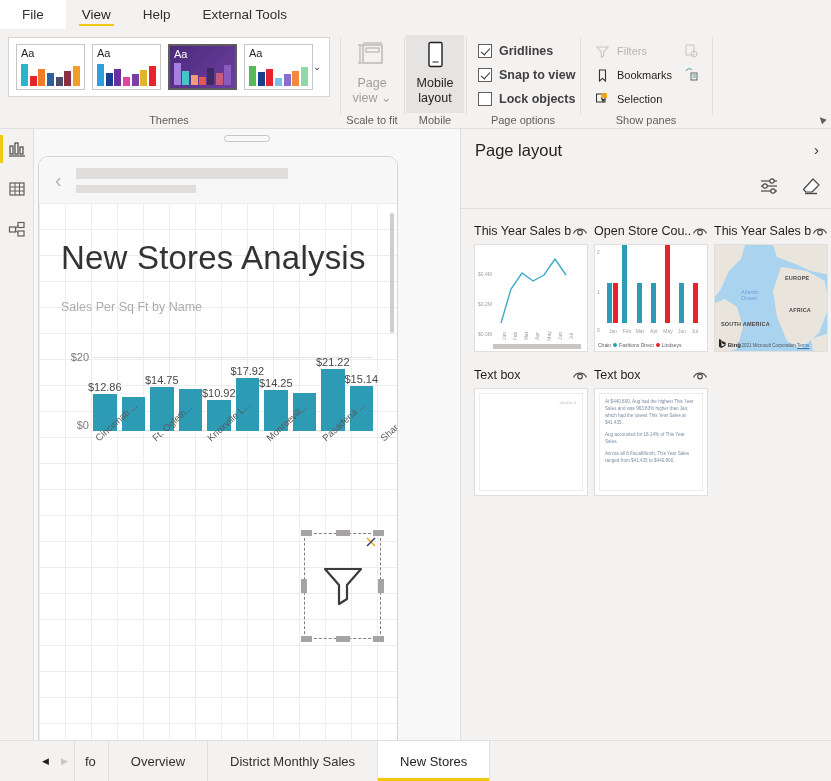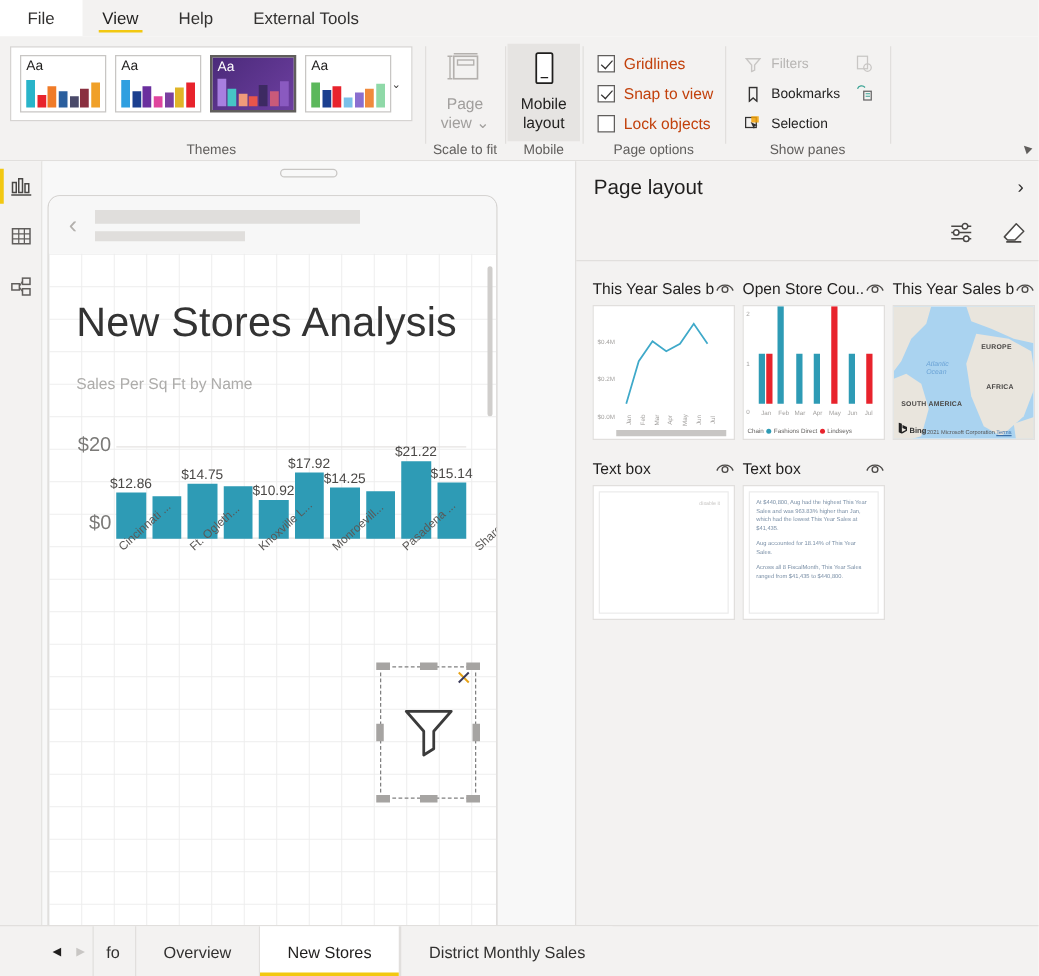--- a/index.html
+++ b/index.html
@@ -70,21 +70,21 @@
   }
   .bigbtn.on { background: #e6e4e2; }
   .bigbtn-lbl { font-size: 12.5px; line-height: 15px; text-align: center; margin-top: 5px; }
   .dim { color: #a19f9d; }
   .dark { color: #201f1e; }
 
   
   .chk-col { position: absolute; top: 10px; }
   .chk-row {
     display: flex; align-items: center; height: 24px; cursor: pointer;
-    font-size: 12.5px; color: #c2410c;
+    font-size: 12.5px; color: #404040; font-weight: bold;
   }
   .chk-box {
     width: 14px; height: 14px; border: 1px solid #605e5c; background: #fff;
     margin-right: 7px; position: relative; flex: none;
   }
   .chk-box.checked::after {
     content: ""; position: absolute; left: 3.5px; top: 0.5px; width: 4px; height: 8px;
     border: solid #323130; border-width: 0 1.4px 1.4px 0; transform: rotate(42deg);
   }
 
@@ -150,21 +150,21 @@
     background: #d0cecc; border-radius: 2px;
   }
   .rpt-title {
     position: absolute; top: 36px; left: 22px; font-size: 33px; color: #333;
     font-weight: 300; letter-spacing: .2px; white-space: nowrap;
   }
   .vis-title {
     position: absolute; top: 97px; left: 22px; font-size: 12.5px; color: #adacaa;
   }
   .barchart { position: absolute; top: 130px; left: 18px; width: 320px; height: 120px; }
-  .y-lab { position: absolute; right: 100%; margin-right: 4px; font-size: 16px; color: #7b7a78; transform: translateY(-50%); padding-left: 24px; }
+  .y-lab { position: absolute; right: 100%; margin-right: 4px; font-size: 11px; color: #7b7a78; transform: translateY(-50%); padding-left: 24px; }
   .plot { position: absolute; left: 36px; right: 4px; top: 0; bottom: 0; }
   .axisline { position: absolute; left: 0; right: 0; height: 1px; background: #e6e4e2; }
   .bars { position: absolute; left: 0; right: 0; bottom: 22px; top: 24px; display: flex; align-items: flex-end; gap: 5px; }
   .bar { flex: 1; background: #2e9bb5; position: relative; }
   .bar .dlab {
     position: absolute; bottom: 100%; left: 50%; transform: translateX(-50%);
     font-size: 11px; color: #4a4846; white-space: nowrap; margin-bottom: 1px;
   }
   .xcats { position: absolute; left: 0; right: 0; bottom: -2px; height: 22px; display: flex; gap: 5px; }
   .xcat {
@@ -728,17 +728,17 @@
     </div>
   </div>
 
   <div class="tabbar">
     <div class="nav-btns">
       <span class="navb en">◀</span>
       <span class="navb dis">▶</span>
     </div>
     <div class="ptab clip">fo</div>
     <div class="ptab">Overview</div>
+    <div class="ptab">District Monthly Sales</div>
     <div class="ptab active">New Stores</div>
-    <div class="ptab">District Monthly Sales</div>
   </div>
 
 </div>
 
 </body></html>

